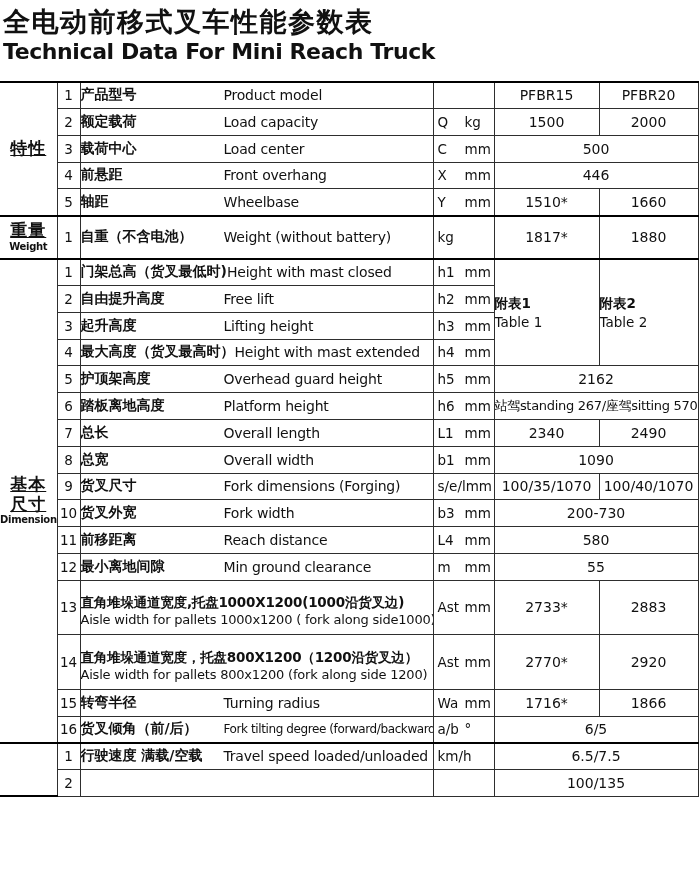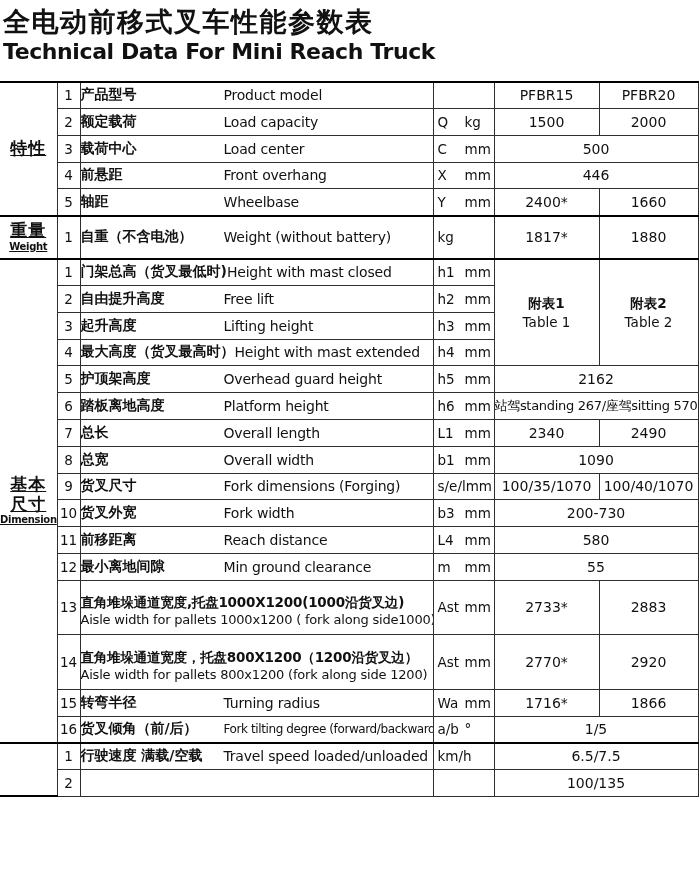--- a/index.html
+++ b/index.html
@@ -16,40 +16,40 @@
 
   td{border:1px solid #2e2e2e;padding:0;overflow:hidden;vertical-align:middle;}
   tr{height:26.8px;}
   tr.wrow{height:43px;margin-top:37px;}
   tr.tall{height:54.5px;}
   tr.ss > td{border-top:2.5px solid #000;}
   td.bthick{border-bottom:2.5px solid #000;}
 
   td.sec{border-left:0;text-align:center;}
   .scn{display:block;font-size:17px;font-weight:bold;letter-spacing:1px;line-height:1.15;text-decoration:underline;}
-  .sen{display:block;font-size:10px;font-weight:bold;letter-spacing:-0.3px;line-height:1.2;text-decoration:underline;}
+  .sen{display:block;font-size:10px;font-weight:bold;letter-spacing:-0.3px;line-height:1.2;}
 
   td.no{text-align:center;font-size:13.5px;}
 
   td.name{}
   .nwrap{display:flex;align-items:center;}
   .cn{font-size:14px;font-weight:bold;white-space:nowrap;}
   .nwrap .cn{min-width:143px;flex:none;}
   .en{font-size:14px;white-space:nowrap;letter-spacing:-0.2px;}
   .en-sm{font-size:12px;letter-spacing:-0.4px;}
   .name2{line-height:1.35;padding:3px 0;}
   .name2 .cn{display:block;font-size:13.5px;letter-spacing:-0.2px;margin-top:7px;}
   .name2 .en{display:block;font-size:13px;}
 
   td.unit{padding-left:4px;font-size:13.5px;}
   .sym{display:inline-block;min-width:27px;}
 
   td.val{text-align:center;font-size:14px;}
   td.val-wide{text-align:center;font-size:13px;letter-spacing:-0.3px;}
-  td.tref{text-align:center;line-height:1.35;}
+  td.tref{line-height:1.35;}
   .tref-cn{display:block;font-size:13.5px;font-weight:bold;}
   .tref-en{display:block;font-size:13.5px;}
 </style>
 </head>
 <body>
 
 <div class="page">
 
   <div class="titles">
     <div class="title-cn">全电动前移式叉车性能参数表</div>
@@ -122,21 +122,21 @@
     <tr>
       <td class="no">5</td>
       <td class="name">
             <div class="nwrap">
         <span class="cn">轴距</span>
         <span class="en">Wheelbase</span>
             </div>
           </td>
       <td class="unit">
         <span class="sym">Y</span><span class="u">mm</span></td>
-      <td class="val">2400*</td>
+      <td class="val">1510*</td>
       <td class="val">1660</td>
     </tr>
 
     <tr class="ss wrow">
       <td class="sec">
         <span class="scn">重量</span>
         <span class="sen">Weight</span>
       </td>
       <td class="no">1</td>
       <td class="name">
@@ -348,21 +348,21 @@
     <tr>
       <td class="no">16</td>
       <td class="name">
             <div class="nwrap">
         <span class="cn">货叉倾角（前/后）</span>
         <span class="en en-sm">Fork tilting degree (forward/backward)</span>
             </div>
           </td>
       <td class="unit">
         <span class="sym">a/b</span><span class="u">°</span></td>
-      <td class="val" colspan="2">1/5</td>
+      <td class="val" colspan="2">6/5</td>
     </tr>
 
     <tr class="ss">
       <td class="sec bthick" rowspan="4">
         
         
       </td>
       <td class="no">1</td>
       <td class="name">
             <div class="nwrap">

